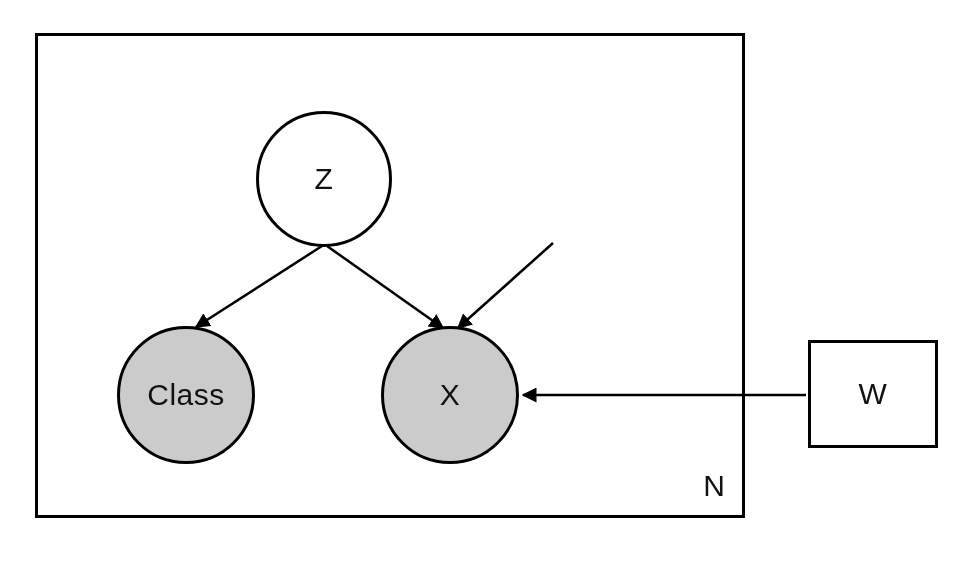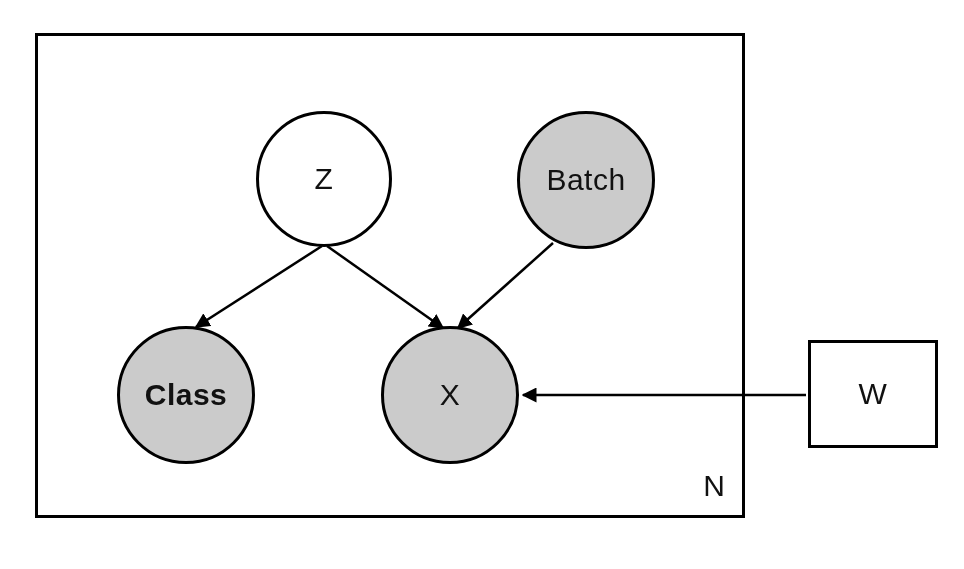--- a/index.html
+++ b/index.html
@@ -43,21 +43,21 @@
     justify-content: center;
     border: 3px solid #000000;
     box-sizing: border-box;
     font-size: 30px;
     color: #111111;
     letter-spacing: 0.5px;
   }
   .node.circle { border-radius: 50%; }
   .node-z     { left: 256px; top: 111px; width: 136px; height: 136px; }
   .node-batch { left: 517px; top: 111px; width: 138px; height: 138px; }
-  .node-class { left: 117px; top: 326px; width: 138px; height: 138px; font-weight: bold; }
+  .node-class { left: 117px; top: 326px; width: 138px; height: 138px; }
   .node-x     { left: 381px; top: 326px; width: 138px; height: 138px; }
   .node-w     { left: 808px; top: 340px; width: 130px; height: 108px; background: #ffffff; }
   .edges {
     position: absolute;
     left: 0;
     top: 0;
     width: 964px;
     height: 569px;
     pointer-events: none;
   }
@@ -83,23 +83,20 @@
     <line class="edge" x1="322" y1="246" x2="196" y2="327" marker-end="url(#arrow)"></line>
     <line class="edge" x1="327" y1="246" x2="443" y2="328" marker-end="url(#arrow)"></line>
     <line class="edge" x1="553" y1="243" x2="458" y2="328" marker-end="url(#arrow)"></line>
     <line class="edge" x1="806" y1="395" x2="523" y2="395" marker-end="url(#arrow)"></line>
   </svg>
 
   <div class="node circle node-z" style="background-color: rgb(255, 255, 255);">
     <span>Z</span>
   </div>
 
-  <div class="node circle node-batch" style="background-color: rgb(203, 203, 203);">
-    <span>Batch</span>
-  </div>
 
   <div class="node circle node-class" style="background-color: rgb(203, 203, 203);">
     <span>Class</span>
   </div>
 
   <div class="node circle node-x" style="background-color: rgb(203, 203, 203);">
     <span>X</span>
   </div>
 
   <div class="node node-w" style="background-color: rgb(255, 255, 255);">

